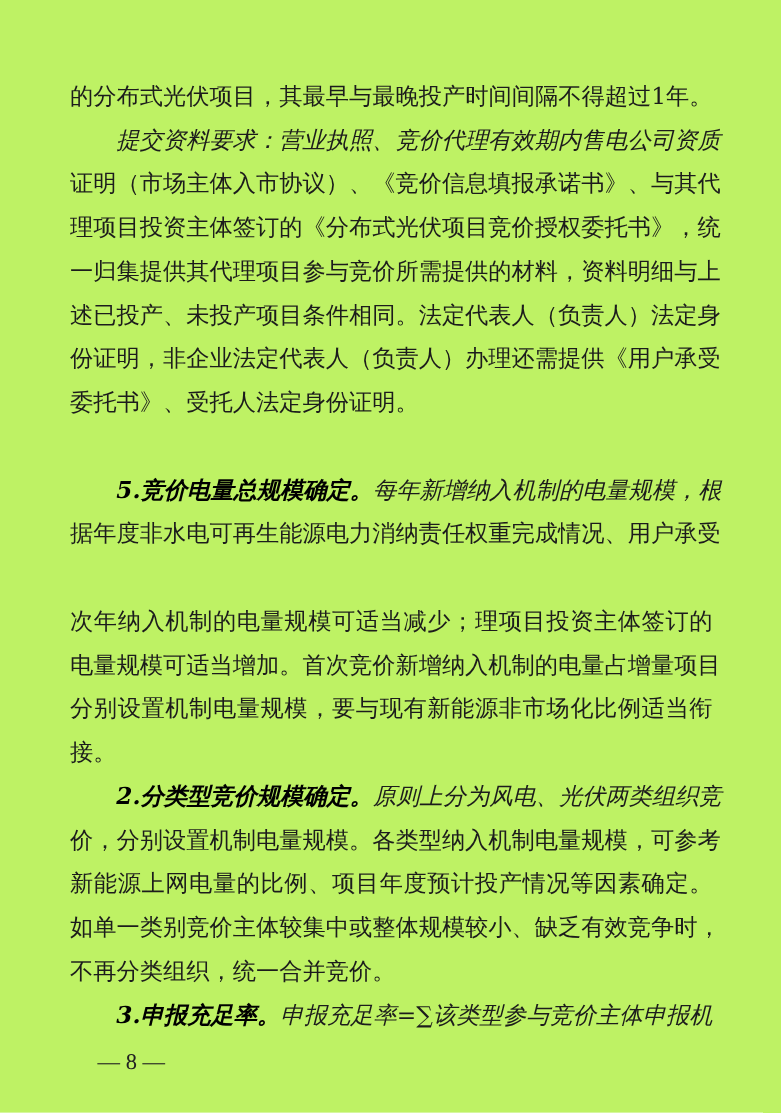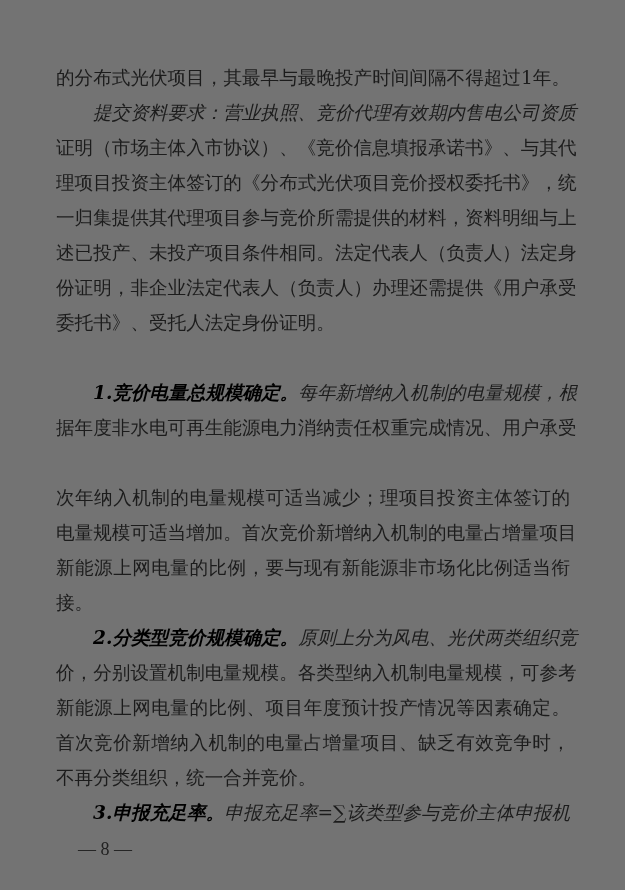--- a/index.html
+++ b/index.html
@@ -1,17 +1,17 @@
 <!DOCTYPE html>
 <html><head>
 <meta charset="utf-8">
 <style>
   html, body { margin: 0; padding: 0; background: #ffffff; }
   body { width: 625px; height: 890px; position: relative; overflow: hidden; }
-  .page { position: absolute; left: 0; top: 0; width: 625px; height: 890px; background: #737373; }
+  .page { position: absolute; left: 0; top: 0; width: 625px; height: 890px; background: #bef264; }
   .line {
     position: absolute;
     left: 56px;
     width: 514px;
     height: 30px;
     line-height: 30px;
     font-family: "DejaVu Serif", "Liberation Serif", serif;
     font-size: 18.6px;
     color: #1c1c1c;
     white-space: nowrap;
@@ -41,34 +41,34 @@
   <div class="line indent" style="top:98px">提交资料要求：营业执照、竞价代理有效期内售电公司资质</div>
   <div class="line" style="top:168px">理项目投资主体签订的《分布式光伏项目竞价授权委托书》，统</div>
   <div class="line" style="top:133px">证明（市场主体入市协议）、《竞价信息填报承诺书》、与其代</div>
   <div class="line" style="top:203px">一归集提供其代理项目参与竞价所需提供的材料，资料明细与上</div>
   <div class="line" style="top:238px">述已投产、未投产项目条件相同。法定代表人（负责人）法定身</div>
   <div class="line" style="top:273px">份证明，非企业法定代表人（负责人）办理还需提供《用户承受</div>
   <div class="line last" style="top:308px">委托书》、受托人法定身份证明。</div>
 
 
   <div class="line indent" style="top:378px">
-    <span class="bold">1.竞价电量总规模确定。</span><span>每年新增纳入机制的电量规模，根</span>
+    <span class="bold">5.竞价电量总规模确定。</span><span>每年新增纳入机制的电量规模，根</span>
   </div>
   <div class="line" style="top:413px">据年度非水电可再生能源电力消纳责任权重完成情况、用户承受</div>
   <div class="line" style="top:483px">次年纳入机制的电量规模可适当减少；理项目投资主体签订的</div>
   <div class="line" style="top:518px">电量规模可适当增加。首次竞价新增纳入机制的电量占增量项目</div>
-  <div class="line" style="top:553px">新能源上网电量的比例，要与现有新能源非市场化比例适当衔</div>
+  <div class="line" style="top:553px">分别设置机制电量规模，要与现有新能源非市场化比例适当衔</div>
   <div class="line last" style="top:588px">接。</div>
 
   <div class="line indent" style="top:623px">
     <span class="bold">2.分类型竞价规模确定。</span><span>原则上分为风电、光伏两类组织竞</span>
   </div>
   <div class="line" style="top:658px">价，分别设置机制电量规模。各类型纳入机制电量规模，可参考</div>
   <div class="line" style="top:693px">新能源上网电量的比例、项目年度预计投产情况等因素确定。</div>
-  <div class="line" style="top:728px">首次竞价新增纳入机制的电量占增量项目、缺乏有效竞争时，</div>
+  <div class="line" style="top:728px">如单一类别竞价主体较集中或整体规模较小、缺乏有效竞争时，</div>
   <div class="line last" style="top:763px">不再分类组织，统一合并竞价。</div>
 
   <div class="line indent" style="top:798px">
     <span class="bold">3.申报充足率。</span><span>申报充足率=∑该类型参与竞价主体申报机</span>
   </div>
 
   <div class="page-num" style="top:838px">— 8 —</div>
 </div>
 
 </body></html>

